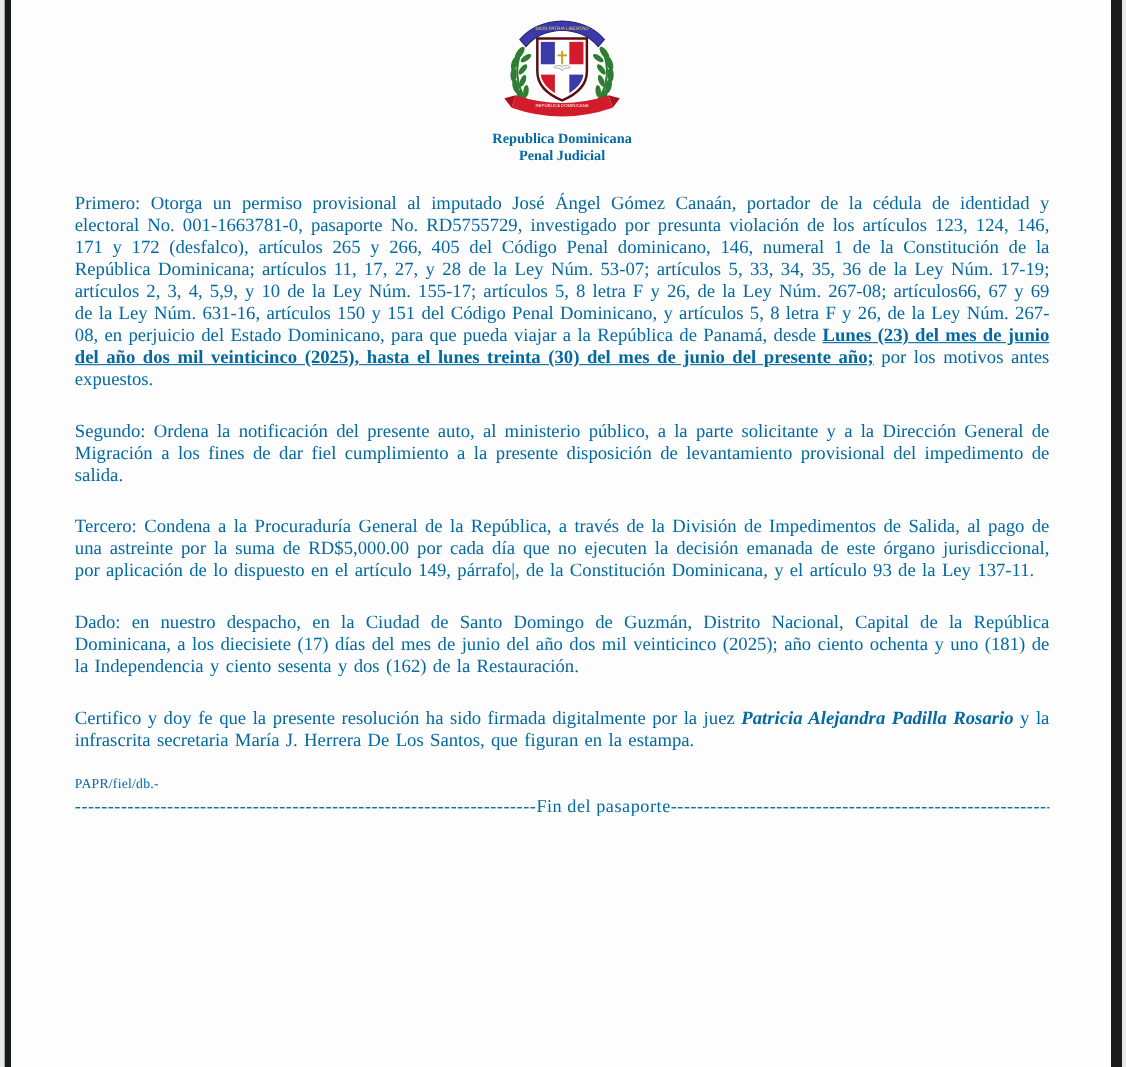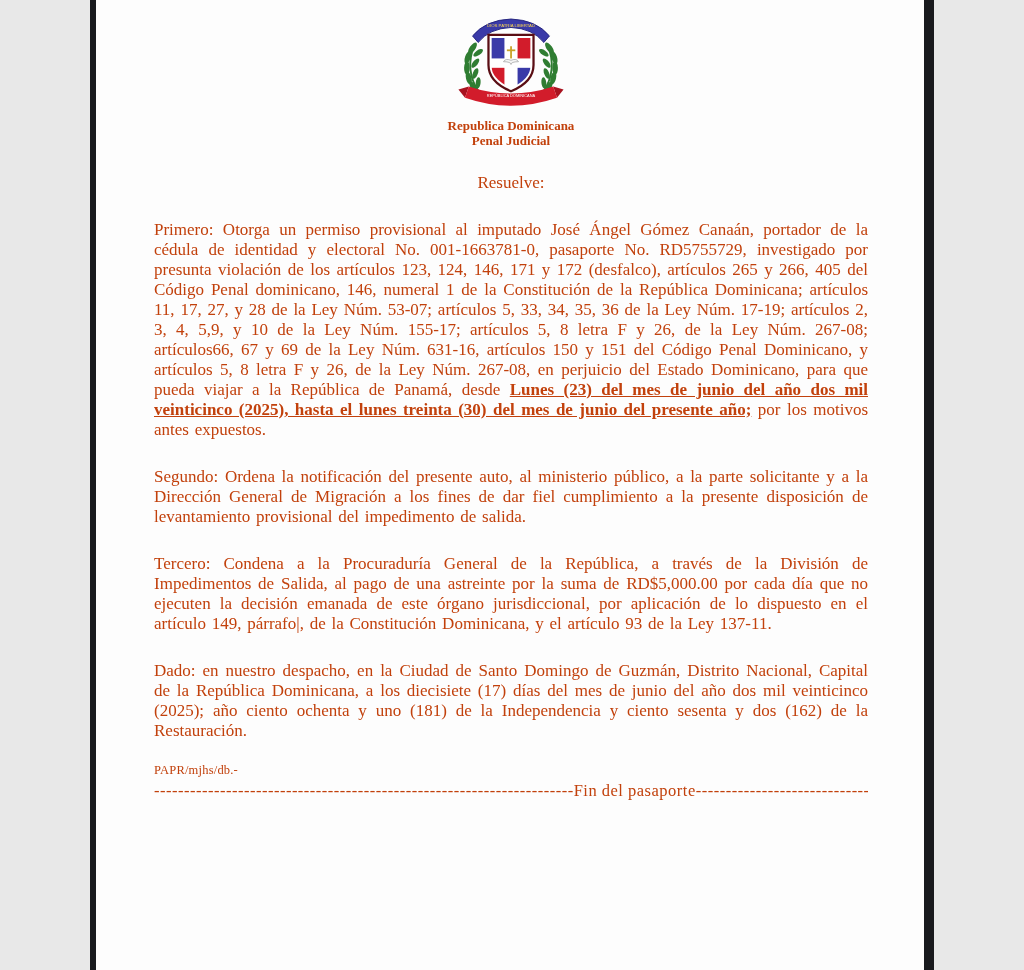--- a/index.html
+++ b/index.html
@@ -1,24 +1,24 @@
 <!DOCTYPE html>
 <html lang="es"><head>
 <meta charset="utf-8">
 <style>
   * { margin: 0; padding: 0; box-sizing: border-box; }
   html, body { background: #e8e8e8; }
   .page {
     position: relative;
-    width: 844px;
+    width: 1016px;
     height: 970px;
     margin: 0 auto;
     background: #fdfdfd;
     font-family: "Liberation Serif", "DejaVu Serif", serif;
-    color: #c2410c;
+    color: #0369a1;
     overflow: hidden;
   }
   .edge-strip { position: absolute; top: 0; bottom: 0; background: #191a1d; }
   .edge-left  { left: 0; width: 6px; }
   .edge-right { right: 0; width: 10px; }
 
   .content {
     position: absolute;
     left: 64px;
     right: 66px;
@@ -137,27 +137,27 @@
             <rect x="60.6" y="39.4" width="9" height="1.9" fill="#c9a227"></rect>
             <path d="M65 51 q-6 -2.5 -8 1.5 q8 0 8 3 q0 -3 8 -3 q-2 -4 -8 -1.5 Z" fill="#f5f5f5" stroke="#8a8a8a" stroke-width="0.6"></path>
           </g>
         </g>
       </svg>
       <div class="seal-caption">Republica Dominicana</div>
       <div class="seal-caption">Penal Judicial</div>
     </div>
 
 
-    <div class="section-heading">Resuelve:</div>
 
     <div class="doc-body">
         <p class="para"><span>Primero: Otorga un permiso provisional al imputado José Ángel Gómez Canaán, portador de la cédula de identidad y electoral No. 001-1663781-0, pasaporte No. RD5755729, investigado por presunta violación de los artículos 123, 124, 146, 171 y 172 (desfalco), artículos 265 y 266, 405 del Código Penal dominicano, 146, numeral 1 de la Constitución de la República Dominicana; artículos 11, 17, 27, y 28 de la Ley Núm. 53-07; artículos 5, 33, 34, 35, 36 de la Ley Núm. 17-19; artículos 2, 3, 4, 5,9, y 10 de la Ley Núm. 155-17; artículos 5, 8 letra F y 26, de la Ley Núm. 267-08; artículos66, 67 y 69 de la Ley Núm. 631-16, artículos 150 y 151 del Código Penal Dominicano, y artículos 5, 8 letra F y 26, de la Ley Núm. 267-08, en perjuicio del Estado Dominicano, para que pueda viajar a la República de Panamá, desde </span><span class="bold-underline">Lunes (23) del mes de junio del año dos mil veinticinco (2025), hasta el lunes treinta (30) del mes de junio del presente año;</span><span> por los motivos antes expuestos.</span></p>
         <p class="para"><span>Segundo: Ordena la notificación del presente auto, al ministerio público, a la parte solicitante y a la Dirección General de Migración a los fines de dar fiel cumplimiento a la presente disposición de levantamiento provisional del impedimento de salida.</span></p>
         <p class="para"><span>Tercero: Condena a la Procuraduría General de la República, a través de la División de Impedimentos de Salida, al pago de una astreinte por la suma de RD$5,000.00 por cada día que no ejecuten la decisión emanada de este órgano jurisdiccional, por aplicación de lo dispuesto en el artículo 149, párrafo|, de la Constitución Dominicana, y el artículo 93 de la Ley 137-11.</span></p>
         <p class="para"><span>Dado: en nuestro despacho, en la Ciudad de Santo Domingo de Guzmán, Distrito Nacional, Capital de la República Dominicana, a los diecisiete (17) días del mes de junio del año dos mil veinticinco (2025); año ciento ochenta y uno (181) de la Independencia y ciento sesenta y dos (162) de la Restauración.</span></p>
+        <p class="para"><span>Certifico y doy fe que la presente resolución ha sido firmada digitalmente por la juez </span><span class="bold-italic">Patricia Alejandra Padilla Rosario</span><span> y la infrascrita secretaria María J. Herrera De Los Santos, que figuran en la estampa.</span></p>
       </div>
 
-    <div class="footer-initials">PAPR/mjhs/db.-</div>
+    <div class="footer-initials">PAPR/fiel/db.-</div>
 
     <div class="end-line"><span>----------------------------------------------------------------------</span><span>Fin del pasaporte</span><span>----------------------------------------------------------------</span></div>
 
   </div>
 </div>
 
 </body></html>

